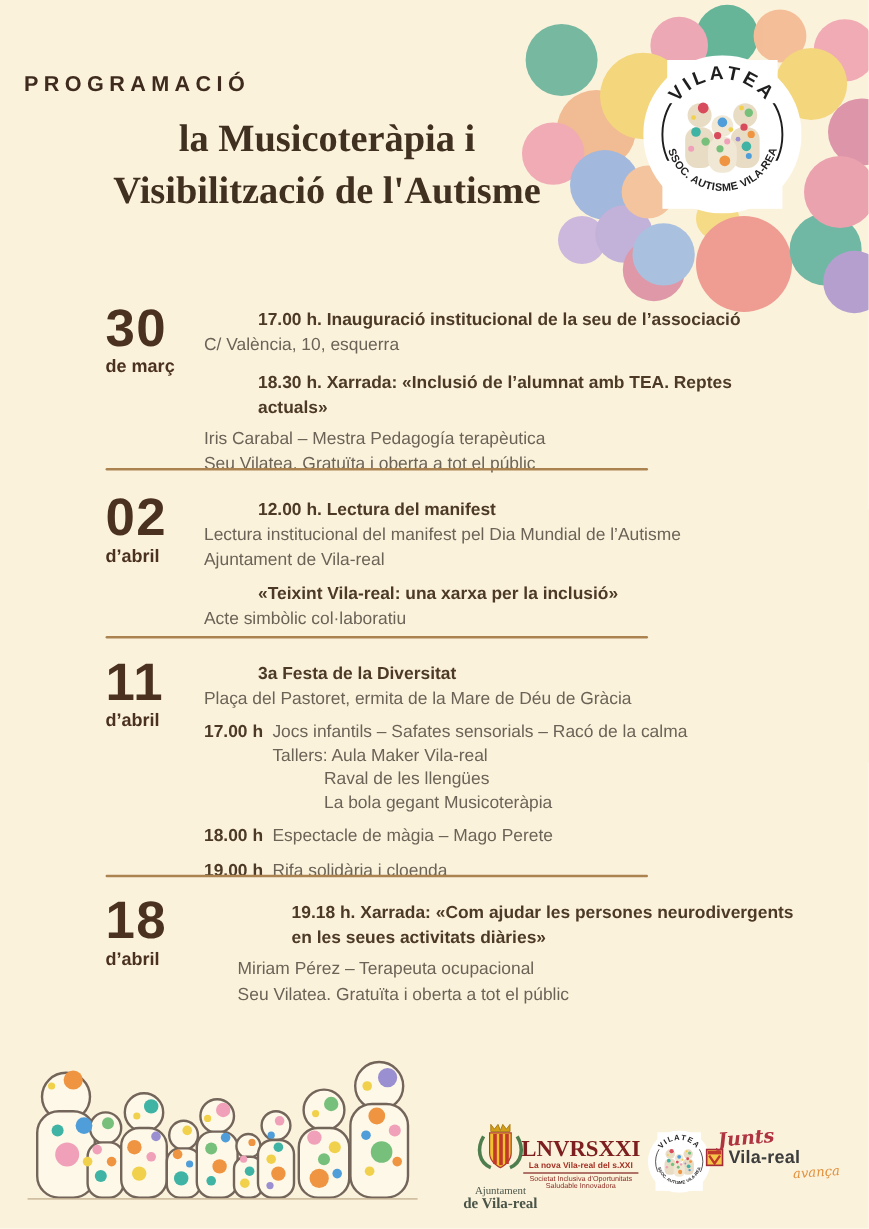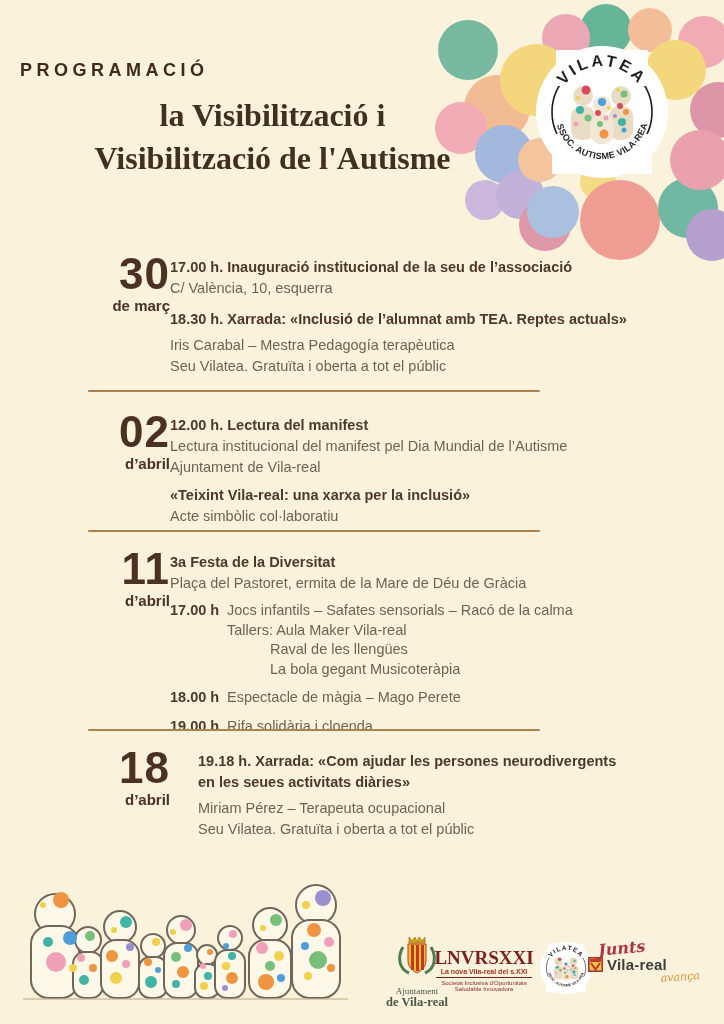--- a/index.html
+++ b/index.html
@@ -18,25 +18,25 @@
     color:#3e2b1d;
   }
   .title{
     left:20px;top:94px;width:505px;text-align:center;
     font-family:"Liberation Serif", serif;
     font-size:32px;line-height:43px;font-weight:bold;
     color:#40301f;
   }
   
   .section{position:absolute;left:88px;width:575px;display:flex;}
-  .date-col{width:82px;flex:none;color:#4a3120;text-align:right;}
+  .date-col{width:82px;flex:none;color:#4a3120;}
   .date-num{font-size:44px;line-height:40px;font-weight:bold;letter-spacing:1px;}
   .date-month{font-size:15px;font-weight:bold;margin-top:3px;}
   .content{flex:1;padding-top:3px;}
-  .h{font-size:14.5px;line-height:21px;font-weight:bold;color:#4c3a27;}
+  .h{font-size:14.5px;line-height:21px;font-weight:bold;color:#4c3a27;margin-left:45px;}
   .t{font-size:14.5px;line-height:21px;color:#6c6357;}
   .gap10{margin-top:10px;}
   .gap7{margin-top:7px;}
   .gap5{margin-top:5px;}
   .divider{
     position:absolute;left:88px;width:452px;height:2px;
     background:#aa8350;border-radius:1px;
   }
   .sched-row{display:flex;margin-top:7px;}
   .sched-row .time{width:57px;flex:none;font-weight:bold;color:#4c3a27;font-size:14.5px;line-height:19.5px;}
@@ -133,21 +133,21 @@
         <textPath href="#arcTop" startOffset="50%" text-anchor="middle">VILATEA</textPath>
       </text>
       <text font-family="Liberation Sans, sans-serif" font-size="9" font-weight="bold" fill="#1e1e1e" letter-spacing="0.3">
         <textPath href="#arcBottom" startOffset="50%" text-anchor="middle">ASSOC. AUTISME VILA-REAL</textPath>
       </text>
     </g>
   </svg>
 
   <div class="abs kicker">PROGRAMACIÓ</div>
   <div class="abs title">
-    <div>la Visibilització i</div>
+    <div>la Musicoteràpia i</div>
     <div>Visibilització de l'Autisme</div>
   </div>
 
   <div class="section" style="top:254px;">
     <div class="date-col">
       <div class="date-num">30</div>
       <div class="date-month">de març</div>
     </div>
     <div class="content">
       <div class="h">17.00 h. Inauguració institucional de la seu de l’associació</div>

